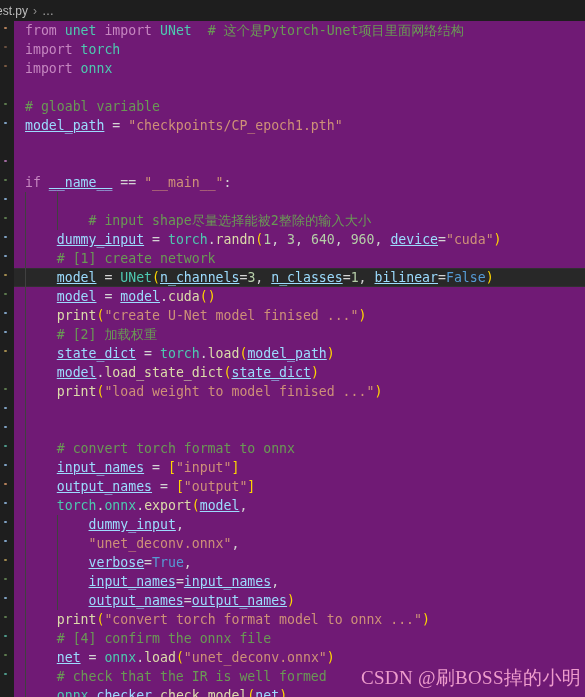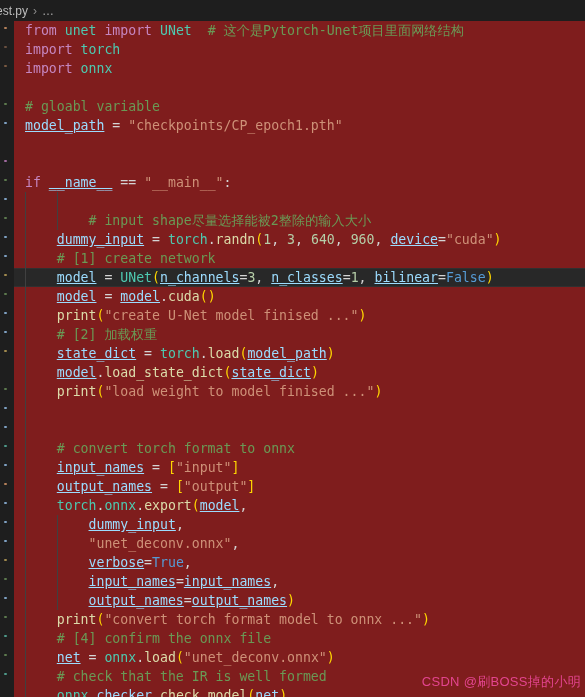--- a/index.html
+++ b/index.html
@@ -44,21 +44,21 @@
     color: #a9a9a9;
     letter-spacing: 0px;
   }
 
   
   #editor {
     position: absolute;
     left: 0; top: 21px;
     width: 585px;
     height: 676px;
-    background: #7f1d1d;
+    background: #701a75;
   }
 
   
   #gutter {
     position: absolute;
     left: 0; top: 0;
     width: 14px;
     height: 676px;
     background: #1e1e1e;
   }
@@ -116,23 +116,23 @@
   .cmt  { color: #6a9955; }            
   .op   { color: #d4d4d4; }            
   .br1  { color: #ffd700; }            
   .bool { color: #569cd6; }            
 
   
   #watermark {
     position: absolute;
     right: 4px;
     bottom: 6px;
-    font-family: Liberation Sans, sans-serif;
-    font-size: 13px;
-    color: #ec4899;
+    font-family: Liberation Serif, serif;
+    font-size: 19px;
+    color: #f9a8d4;
     opacity: 0.92;
     white-space: nowrap;
     letter-spacing: 0.3px;
   }
 </style>
 </head>
 <body>
 
 <div id="screen">
 

